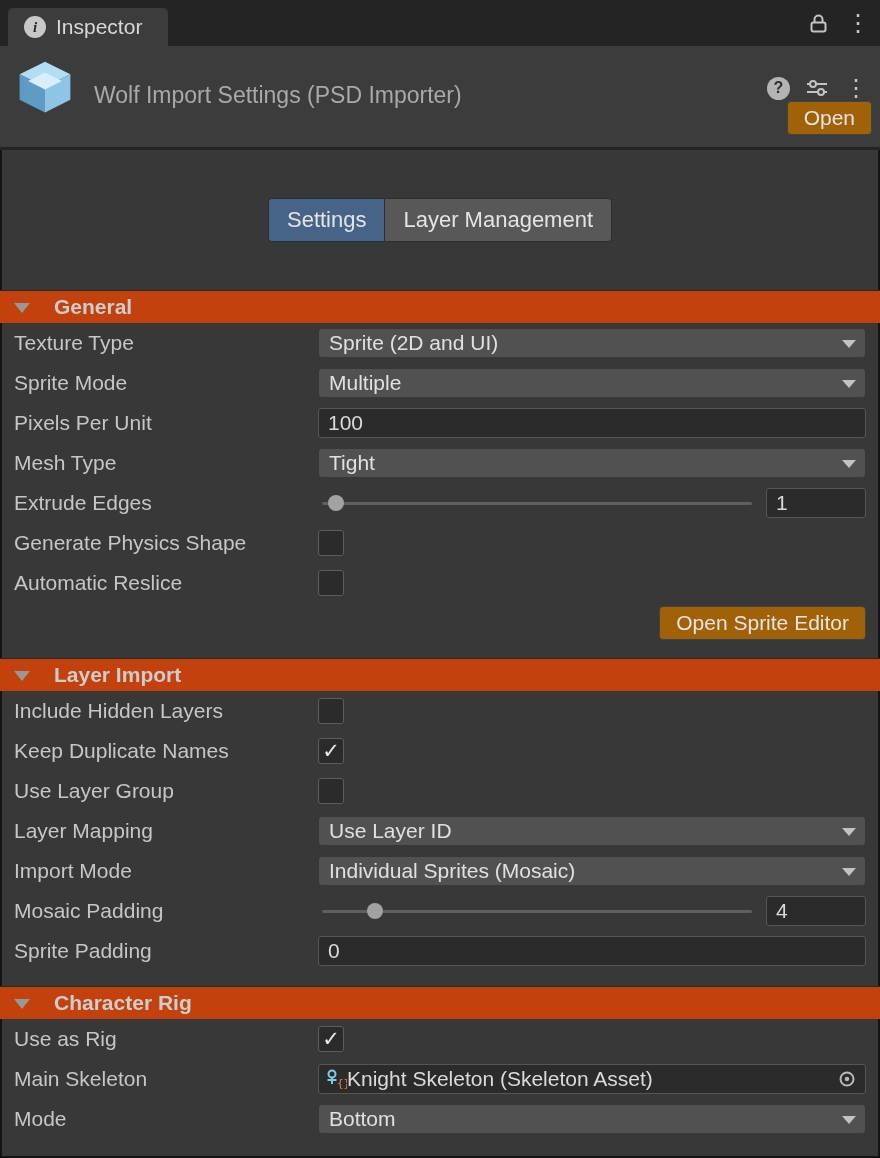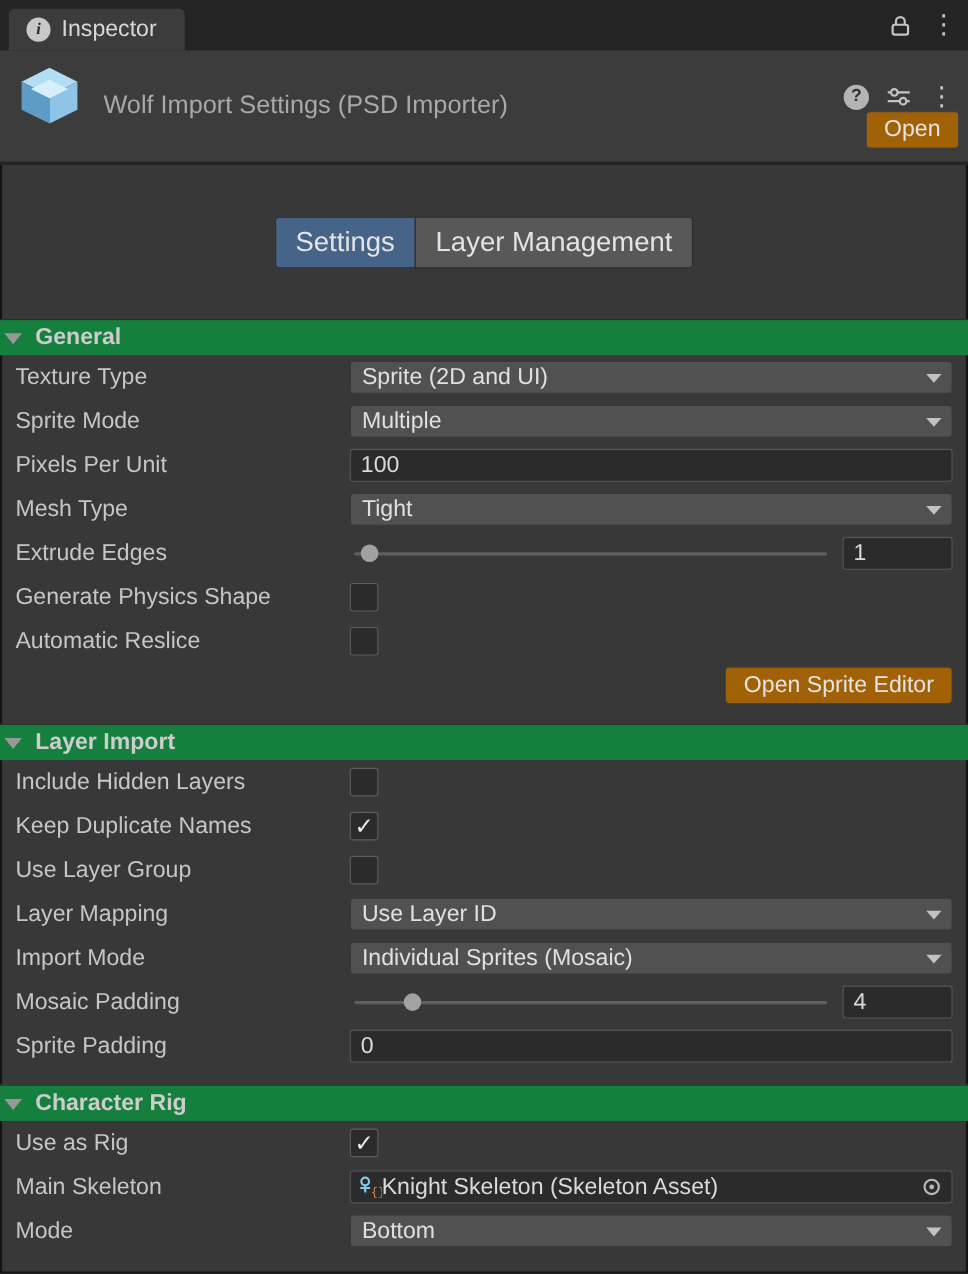--- a/index.html
+++ b/index.html
@@ -30,29 +30,29 @@
   .header-icons { display:flex; align-items:center; gap:16px; padding-top:2px; }
   .help-badge { width:23px; height:23px; border-radius:50%; background:#b4b4b4; color:#2d2d2d;
     font-weight:bold; font-size:16px; display:flex; align-items:center; justify-content:center; }
   .open-row { position:absolute; right:8px; bottom:12px; }
   .btn { background:#a16207; color:#e4e4e4; border:1px solid #424242; border-radius:4px;
     font-size:21px; padding:4px 16px; font-family:inherit; cursor:pointer; }
 
   
   .mode-tabs-wrap { height:140px; display:flex; align-items:center; justify-content:center; }
   .mode-tabs { display:flex; }
-  .mode-tab { font-family:inherit; font-size:25px; color:#e4e4e4; background:#585858;
+  .mode-tab { font-family:inherit; font-size:22px; color:#e4e4e4; background:#585858;
     border:1px solid #2d2d2d; padding:8px 18px; cursor:pointer; }
   .mode-tab.selected { background:#466487; border-color:#2d2d2d; }
   .mode-tab:first-child { border-radius:4px 0 0 4px; border-right:none; }
   .mode-tab:last-child { border-radius:0 4px 4px 0; }
 
   
-  .section-header { height:33px; background:#15803d; border-top:1px solid #2a2a2a;
-    display:flex; align-items:center; gap:12px; padding:0 4px; }
+  .section-header { height:33px; background:#c2410c; border-top:1px solid #2a2a2a;
+    display:flex; align-items:center; gap:24px; padding:0 14px; }
   .section-header.spaced { margin-top:15px; }
   .foldout-arrow { width:0; height:0; border-left:8px solid transparent; border-right:8px solid transparent;
     border-top:10px solid #989898; margin-top:2px; cursor:pointer; }
   .section-title { font-weight:bold; color:#cdcdcd; }
 
   .row { height:40px; display:flex; align-items:center; padding:0 14px; }
   .row-label { flex:0 0 304px; color:#c6c6c6; white-space:nowrap; overflow:hidden; }
   .row-control { flex:1; display:flex; align-items:center; min-width:0; }
 
   .dropdown { flex:1; height:30px; background:#515151; border:1px solid #383838; border-radius:4px;

